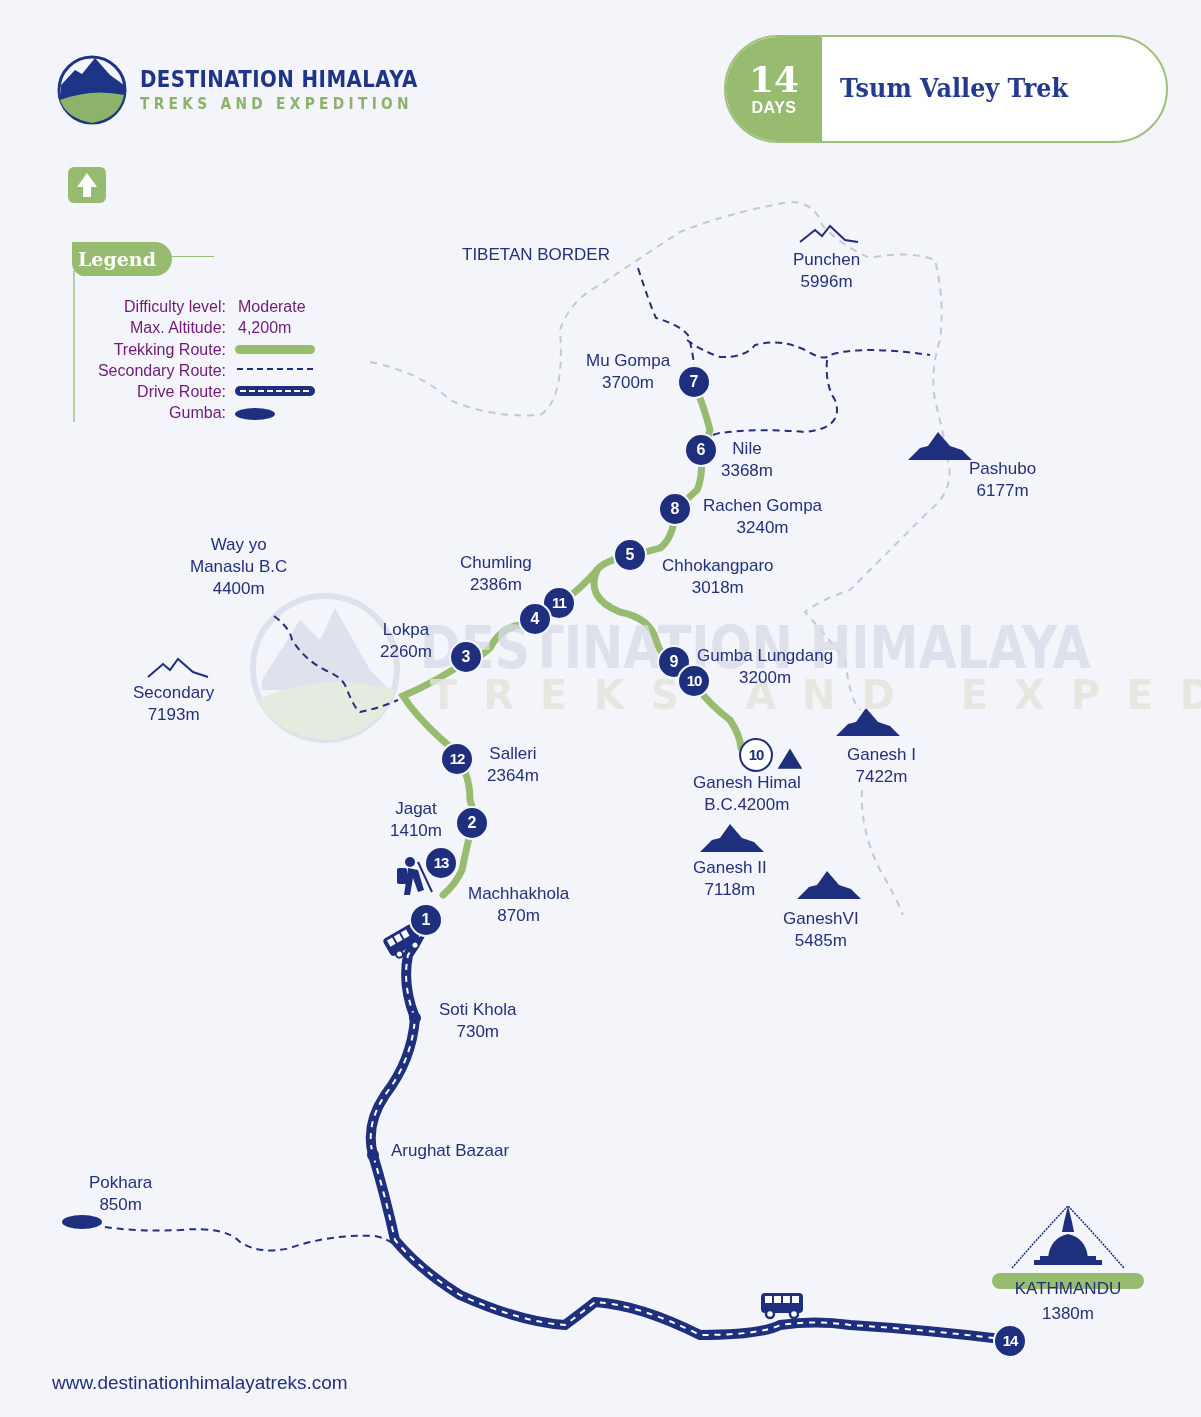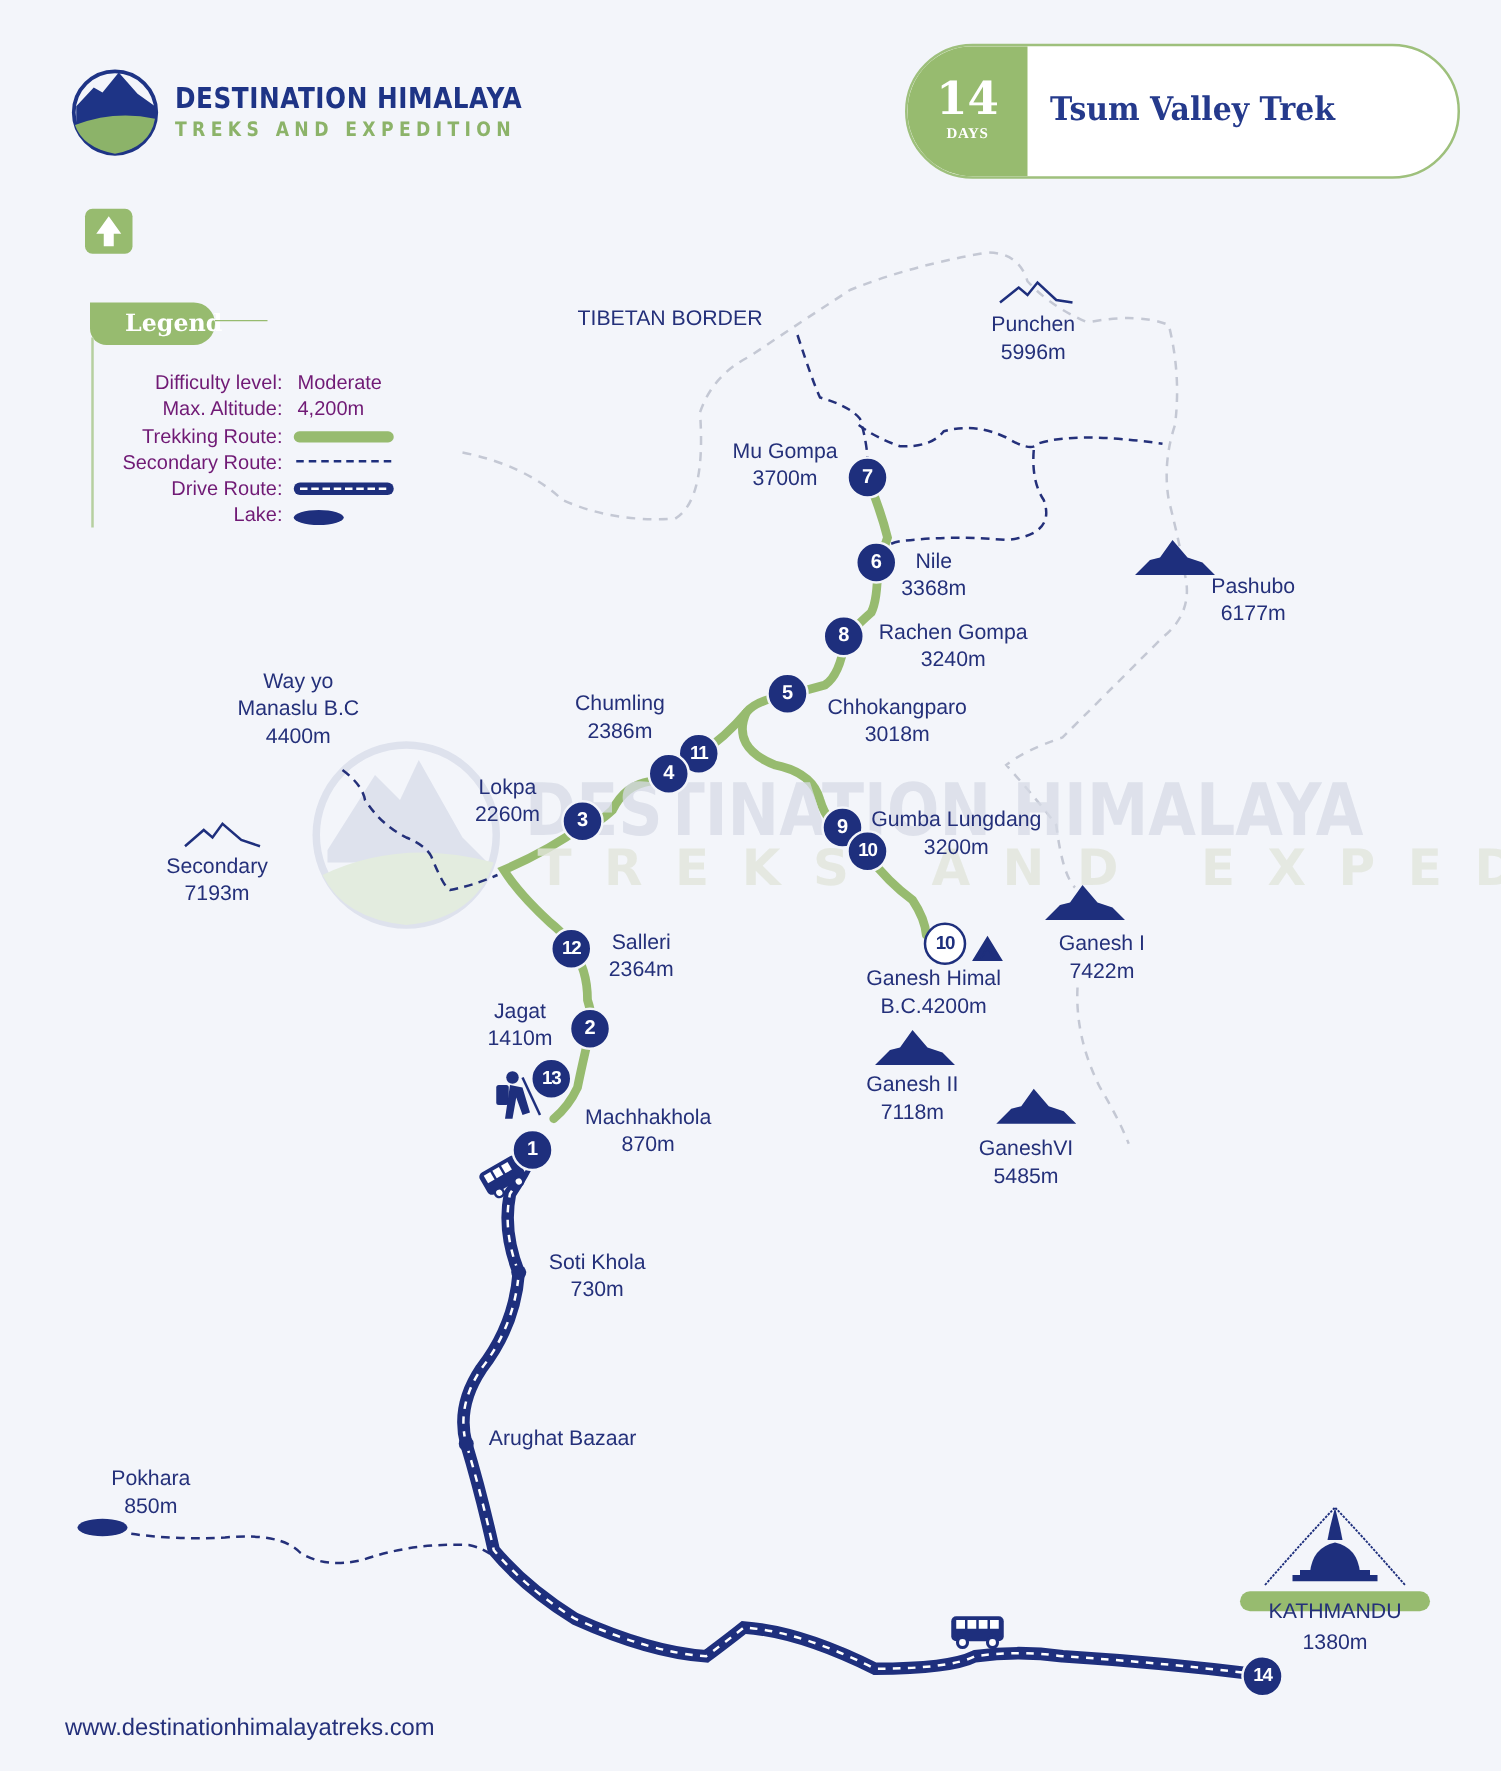--- a/index.html
+++ b/index.html
@@ -6,23 +6,23 @@
   body { width:1201px; height:1417px; background:#f3f5fa; position:relative; overflow:hidden;
          font-family:"Liberation Sans", sans-serif; color:#24307a; }
   svg.map { position:absolute; left:0; top:0; }
   .lbl { position:absolute; text-align:center; font-size:17px; line-height:22px; color:#24307a; white-space:nowrap; }
   .lbl .name, .lbl .alt { display:block; }
   .brand-title { position:absolute; left:140px; top:66px; font-family:"DejaVu Sans", sans-serif; font-weight:bold; font-size:23px; letter-spacing:0.5px; color:#1e3486; transform:scaleX(0.86); transform-origin:left; }
   .brand-sub { position:absolute; left:140px; top:94px; font-family:"DejaVu Sans", sans-serif; font-weight:bold; font-size:16px; letter-spacing:5px; color:#8cb369; transform:scaleX(0.86); transform-origin:left; }
   .title-pill { position:absolute; left:724px; top:35px; width:444px; height:108px; border:2px solid #9ec07c; border-radius:56px; background:#fff; box-sizing:border-box; overflow:hidden; }
   .days-box { position:absolute; left:0; top:0; width:96px; height:104px; background:#97bb6f; color:#fff; text-align:center; }
   .days-num { display:block; font-family:"DejaVu Serif", serif; font-weight:bold; font-size:36px; line-height:40px; margin-top:22px; }
-  .days-lbl { display:block; font-family:Liberation Serif, serif; font-weight:bold; font-size:12px; letter-spacing:0.5px; }
+  .days-lbl { display:block; font-family:Liberation Sans, sans-serif; font-weight:bold; font-size:16px; letter-spacing:0.5px; }
   .trek-title { position:absolute; left:114px; top:36px; font-family:"DejaVu Serif", serif; font-weight:bold; font-size:26px; color:#253a8c; transform:scaleX(0.92); transform-origin:left; }
-  .legend-tab { position:absolute; left:72px; top:242px; width:100px; height:34px; background:#97bb6f; border-radius:0 18px 18px 14px; color:#fff; font-family:"DejaVu Serif", serif; font-weight:bold; font-size:19px; line-height:34px; padding-left:28px; box-sizing:border-box; }
+  .legend-tab { position:absolute; left:72px; top:242px; width:100px; height:34px; background:#97bb6f; border-radius:0 18px 18px 14px; color:#fff; font-family:"DejaVu Serif", serif; font-weight:bold; font-size:19px; line-height:34px; padding-left:6px; box-sizing:border-box; }
   .legend-line-h { position:absolute; left:172px; top:256px; width:42px; height:1px; background:#97bb6f; }
   .legend-line-v { position:absolute; left:73px; top:270px; width:2px; height:152px; background:#b6cfa0; }
   .lg-row { position:absolute; font-size:16px; line-height:21px; color:#701a75; }
   .lg-key { position:absolute; right:975px; text-align:right; white-space:nowrap; }
   .lg-val { position:absolute; left:238px; white-space:nowrap; }
   .website { position:absolute; left:52px; top:1372px; font-size:19px; color:#24307a; }
   .kath-pill { position:absolute; left:992px; top:1273px; width:152px; height:16px; background:#97bb6f; border-radius:16px; color:#24307a; text-align:center; font-size:17px; line-height:32px; }
   .kath-alt { position:absolute; left:992px; top:1304px; width:152px; text-align:center; font-size:17px; }
   .watermark { position:absolute; left:420px; top:614px; font-family:"DejaVu Sans", sans-serif; font-weight:bold; font-size:58px; color:#d7dbe6; opacity:0.75; transform:scaleX(0.85); transform-origin:left; white-space:nowrap; }
   .watermark2 { position:absolute; left:430px; top:672px; font-family:"DejaVu Sans", sans-serif; font-weight:bold; font-size:40px; letter-spacing:26px; color:#e2e6dc; opacity:0.8; white-space:nowrap; }
@@ -147,21 +147,21 @@
 <div class="legend-line-h"></div>
 <div class="legend-line-v"></div>
 <div>
   <div class="lg-row lg-key" style="top:296px">Difficulty level:</div>
   <div class="lg-row lg-val" style="top:296px">Moderate</div>
   <div class="lg-row lg-key" style="top:317px">Max. Altitude:</div>
   <div class="lg-row lg-val" style="top:317px">4,200m</div>
   <div class="lg-row lg-key" style="top:339px">Trekking Route:</div>
   <div class="lg-row lg-key" style="top:360px">Secondary Route:</div>
   <div class="lg-row lg-key" style="top:381px">Drive Route:</div>
-  <div class="lg-row lg-key" style="top:402px">Lake:</div>
+  <div class="lg-row lg-key" style="top:402px">Gumba:</div>
 </div>
 
 <div class="watermark">DESTINATION HIMALAYA</div>
 <div class="watermark2">TREKS AND EXPEDITION</div>
 
 <div class="lbl" style="left:462px;top:244px;">TIBETAN BORDER</div>
 
 <div class="lbl" style="left:586px;top:350px;">
     <span class="name">Mu Gompa</span>
     <span class="alt">3700m</span>

